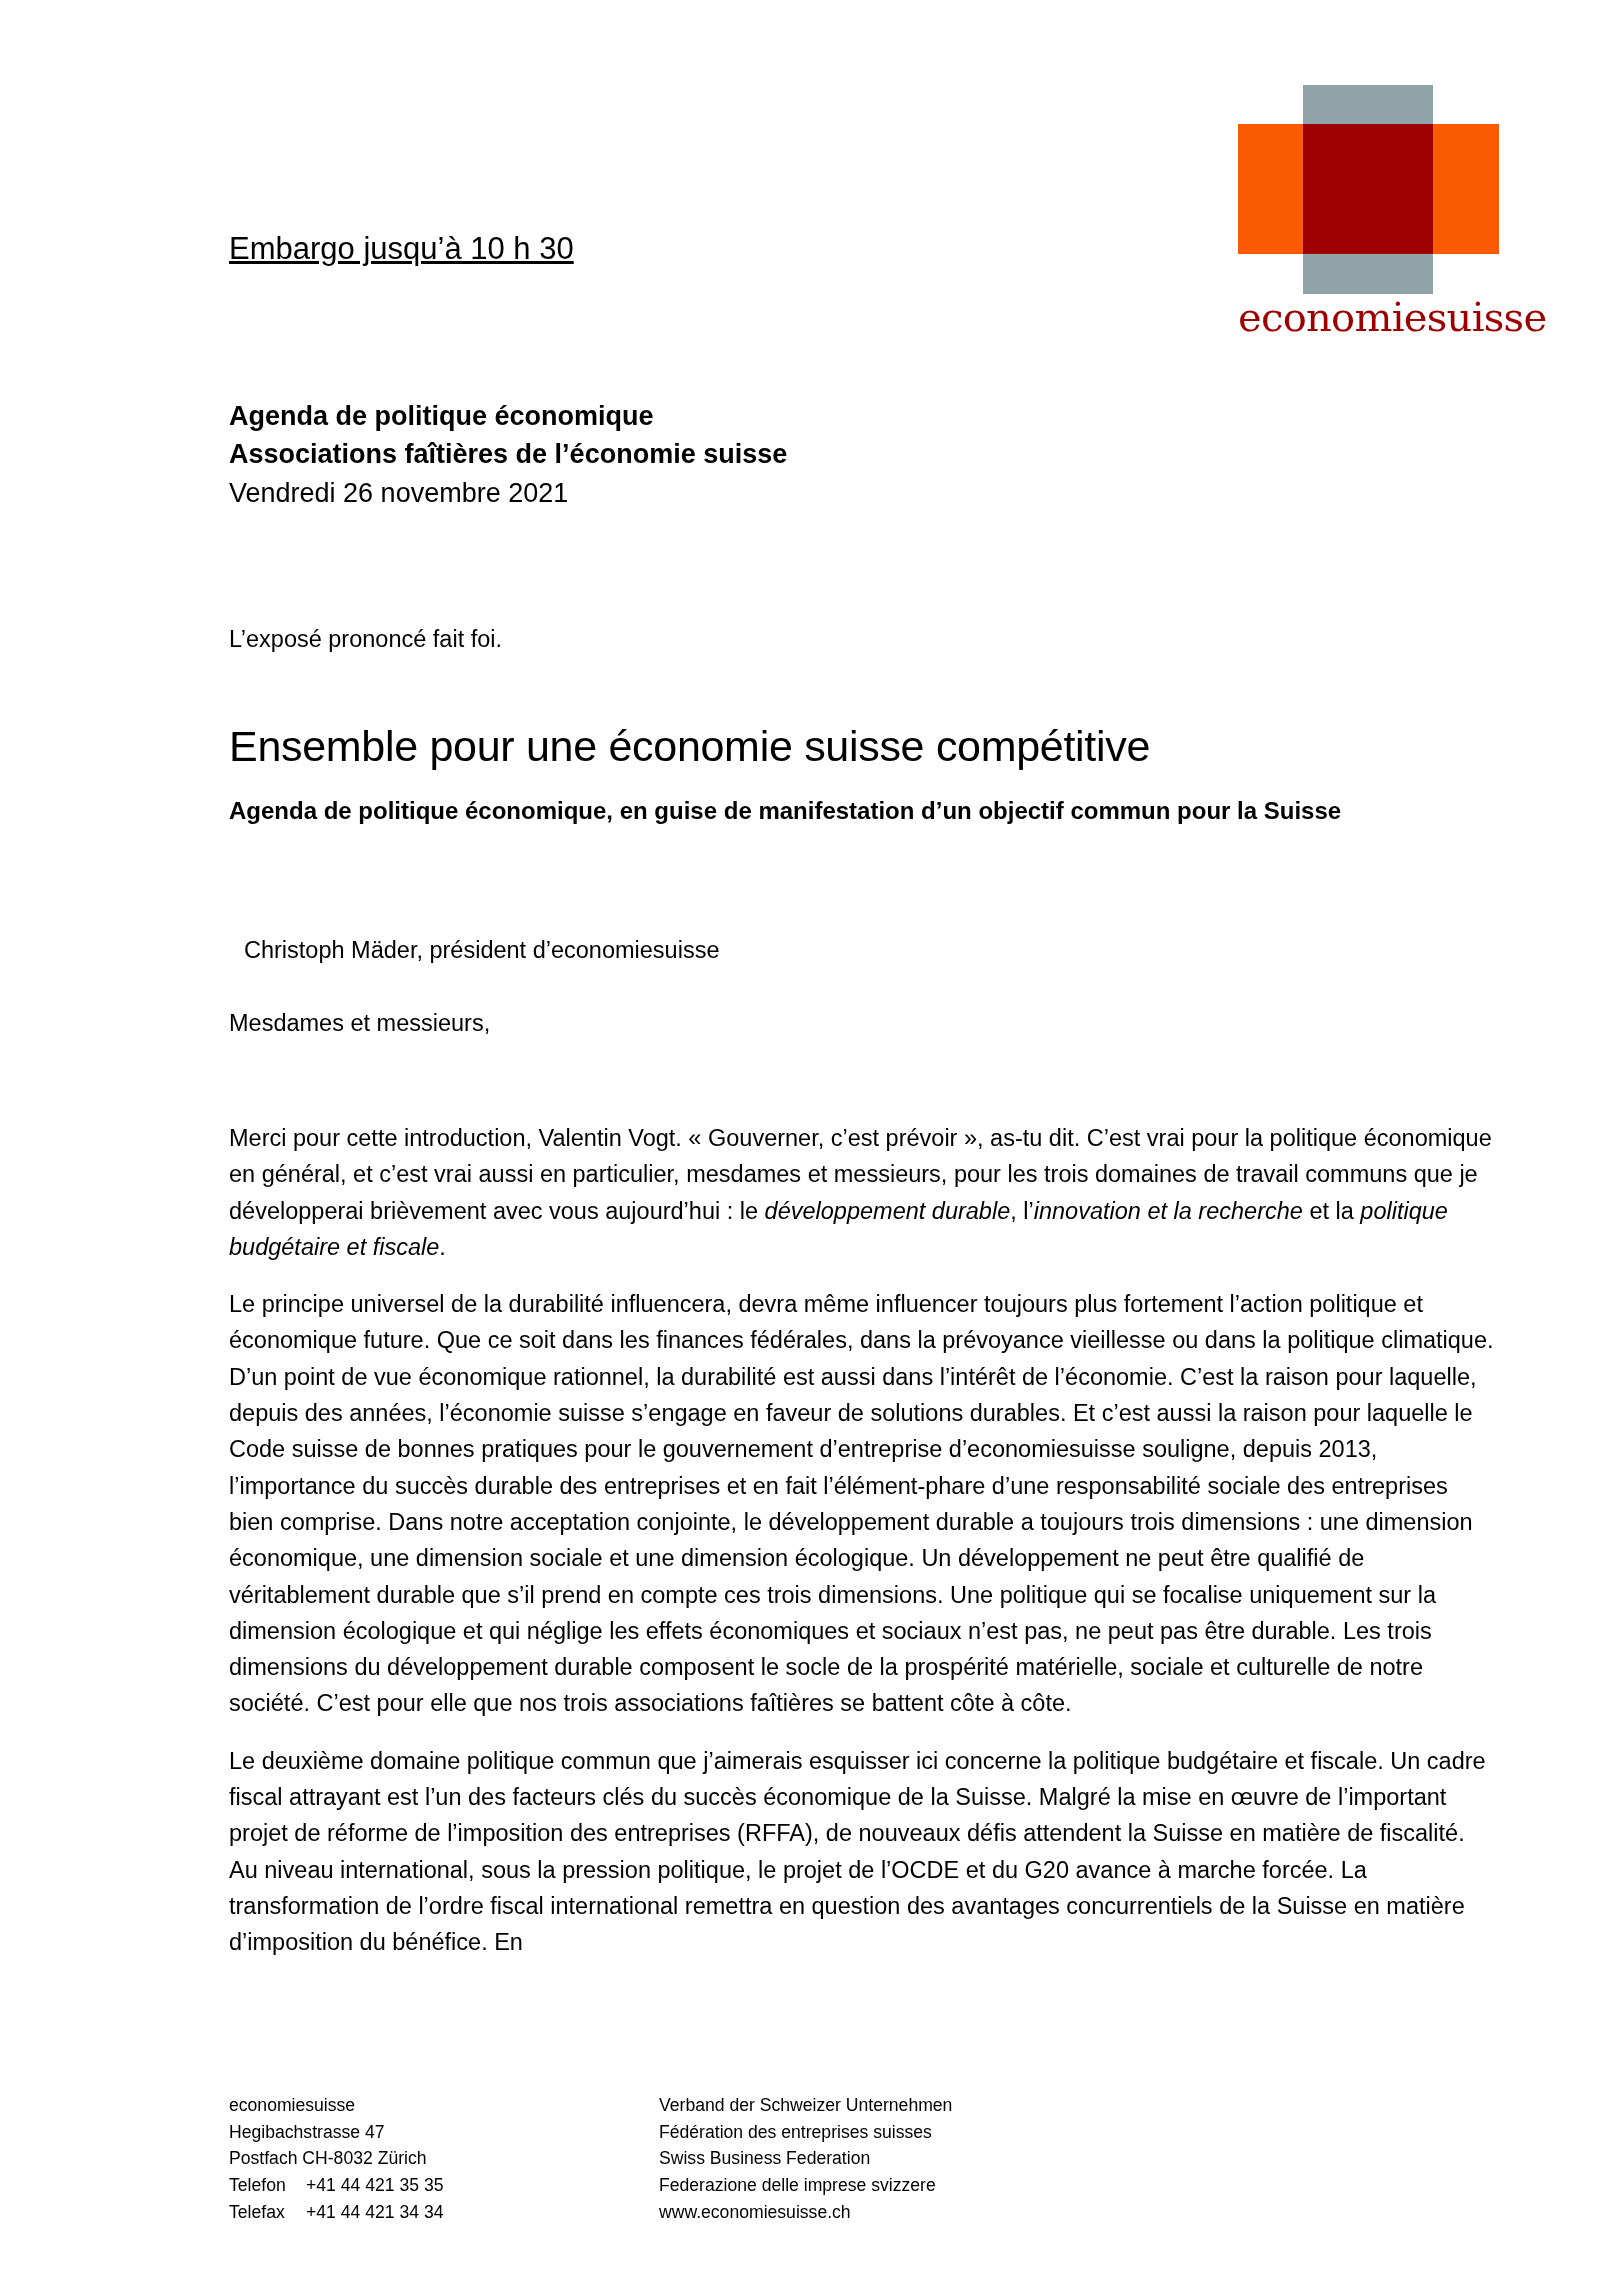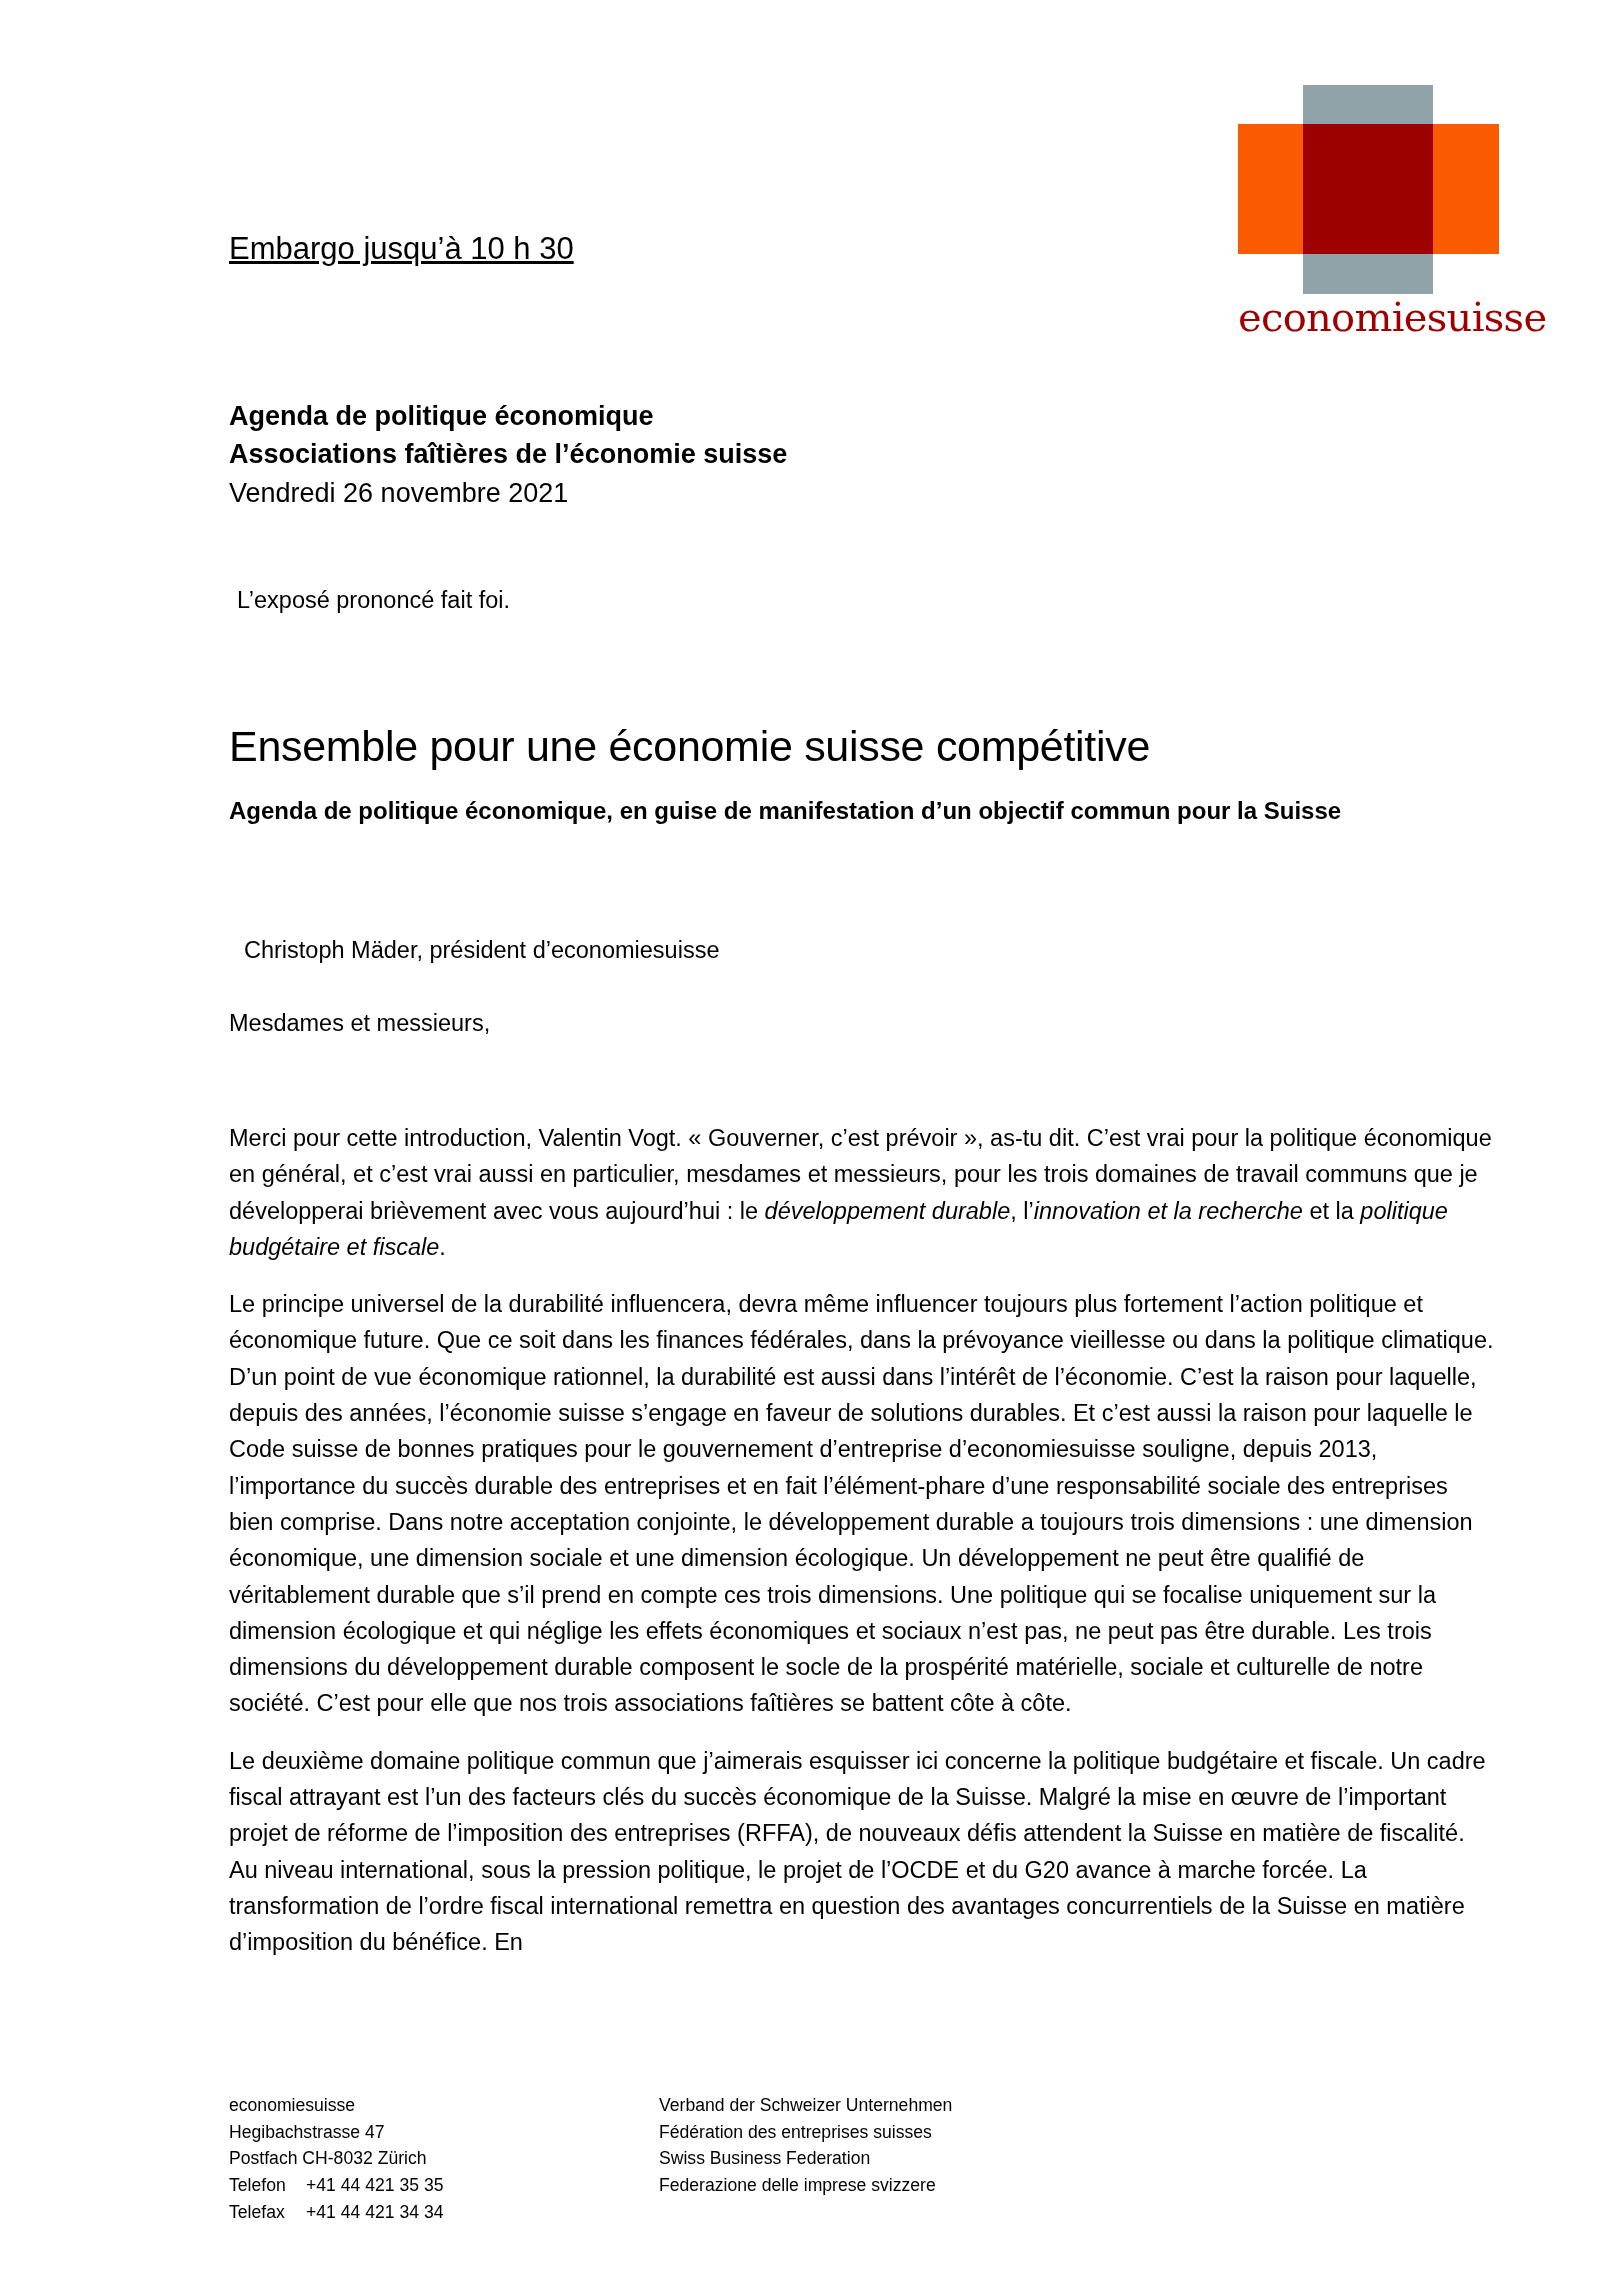--- a/index.html
+++ b/index.html
@@ -85,24 +85,23 @@
     left: 229px;
     top: 397px;
     font-size: 27px;
     line-height: 1.42;
   }
   .meta-block .b { font-weight: bold; }
 
   .disclaimer {
     position: absolute;
     left: 229px;
-    top: 585px;
-    font-size: 23.5px;
-    line-height: 1.3;
-    margin-left: 8px;
+    top: 624px;
+    font-size: 23.5px;
+    line-height: 1.3;
   }
 
   .title {
     position: absolute;
     left: 229px;
     top: 722px;
     font-size: 43px;
     font-weight: normal;
     line-height: 1.15;
     letter-spacing: -0.3px;
@@ -220,17 +219,18 @@
       <div class="footer-row">
           <span class="footer-label">Telefax</span>
           <span>+41 44 421 34 34</span>
         </div>
     </div>
     <div class="footer-col-right">
       <div class="footer-row">Verband der Schweizer Unternehmen</div>
       <div class="footer-row">Fédération des entreprises suisses</div>
       <div class="footer-row">Swiss Business Federation</div>
       <div class="footer-row">Federazione delle imprese svizzere</div>
+      <div class="footer-row">www.economiesuisse.ch</div>
     </div>
   </div>
 
 </div>
 
 
 </body></html>

